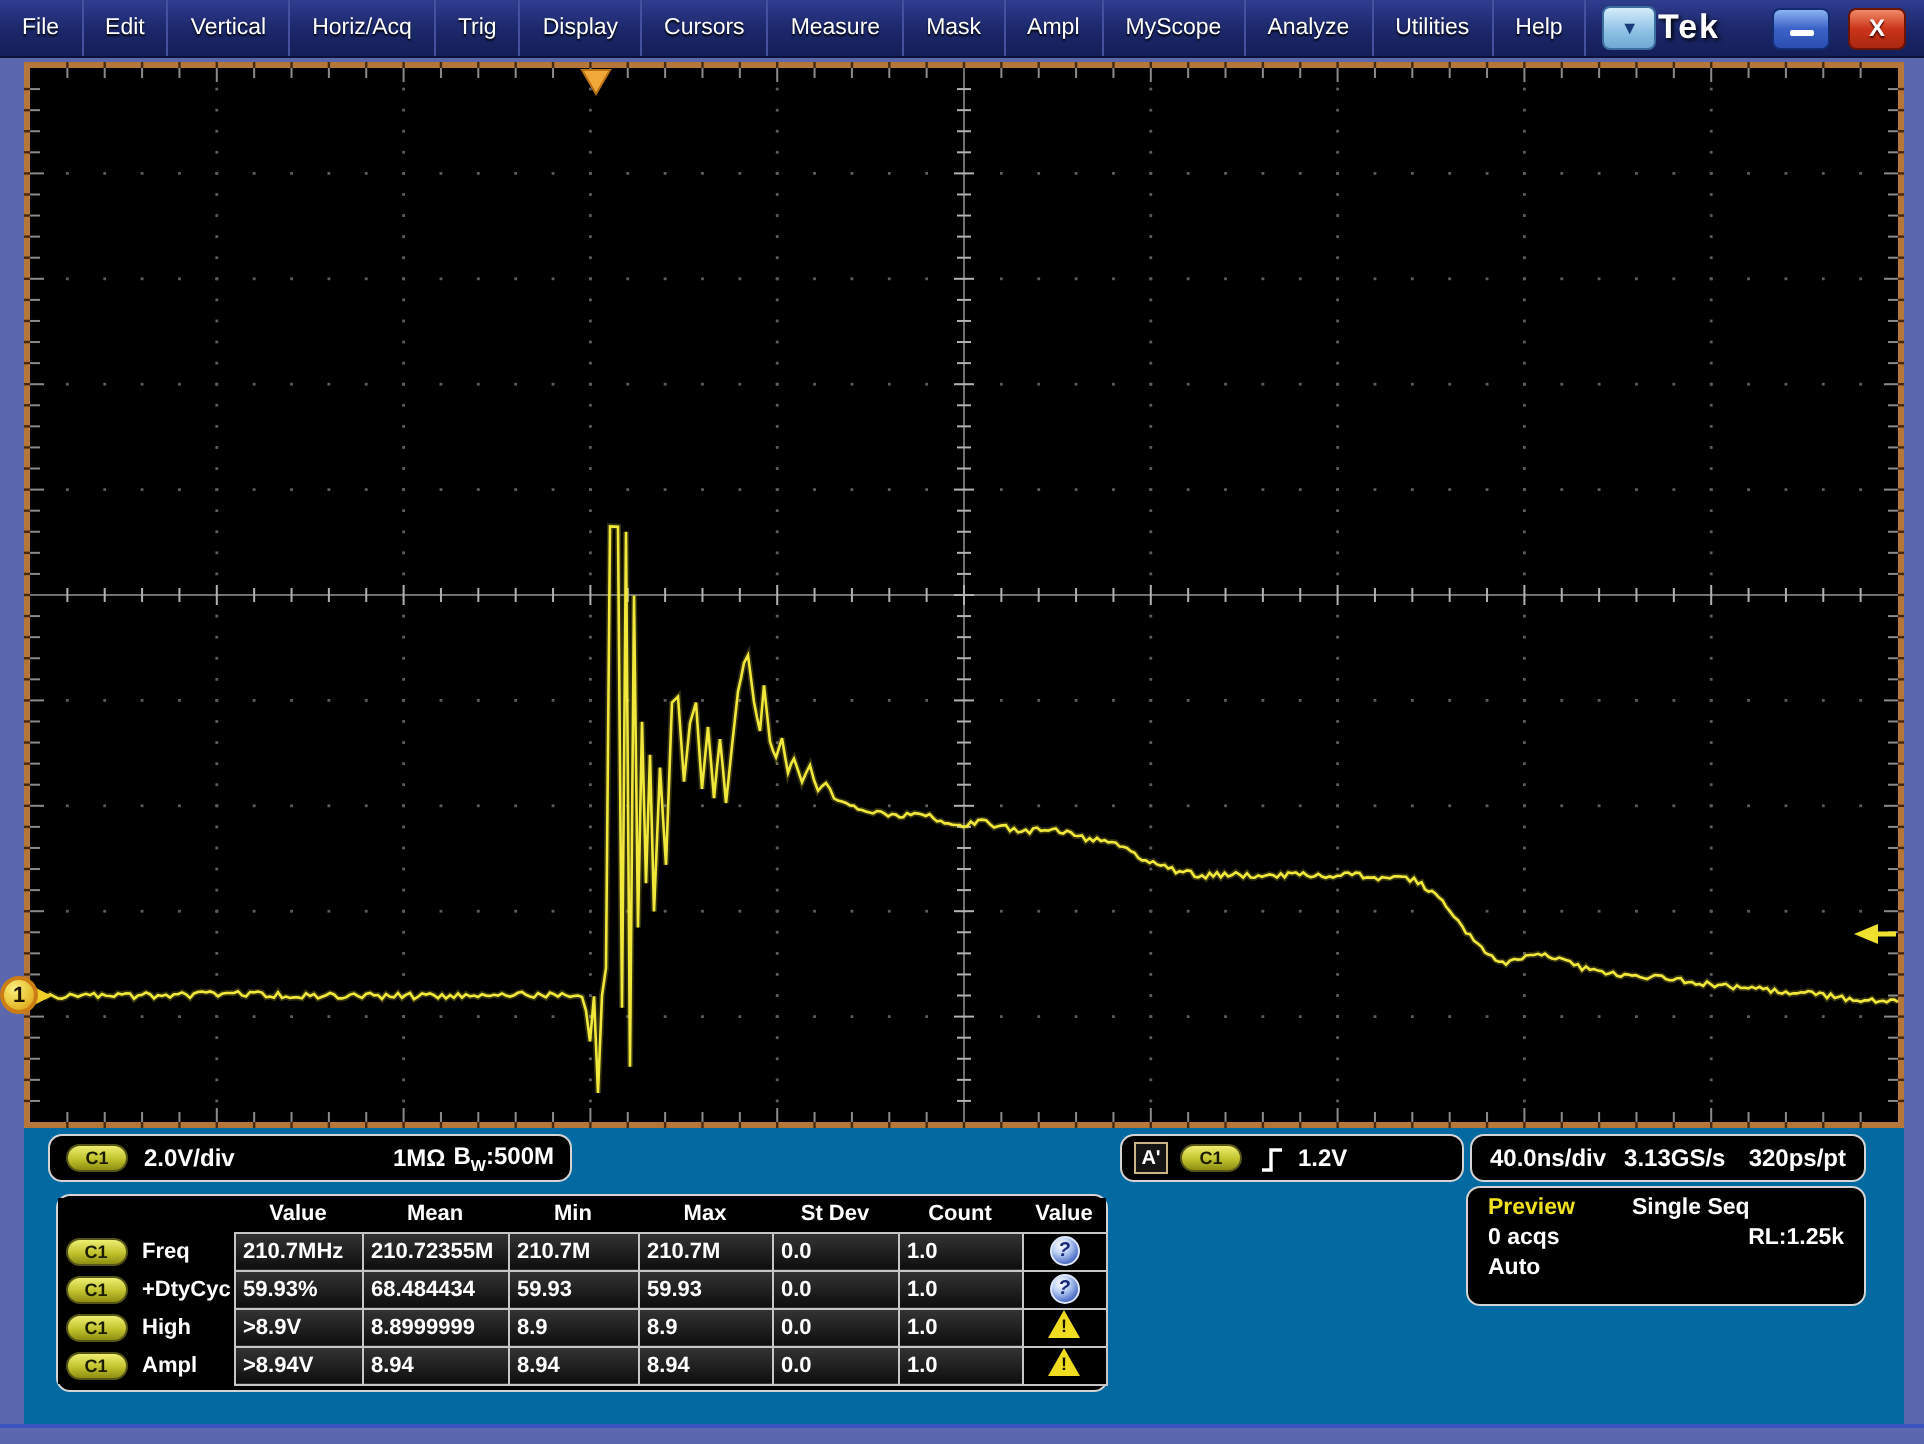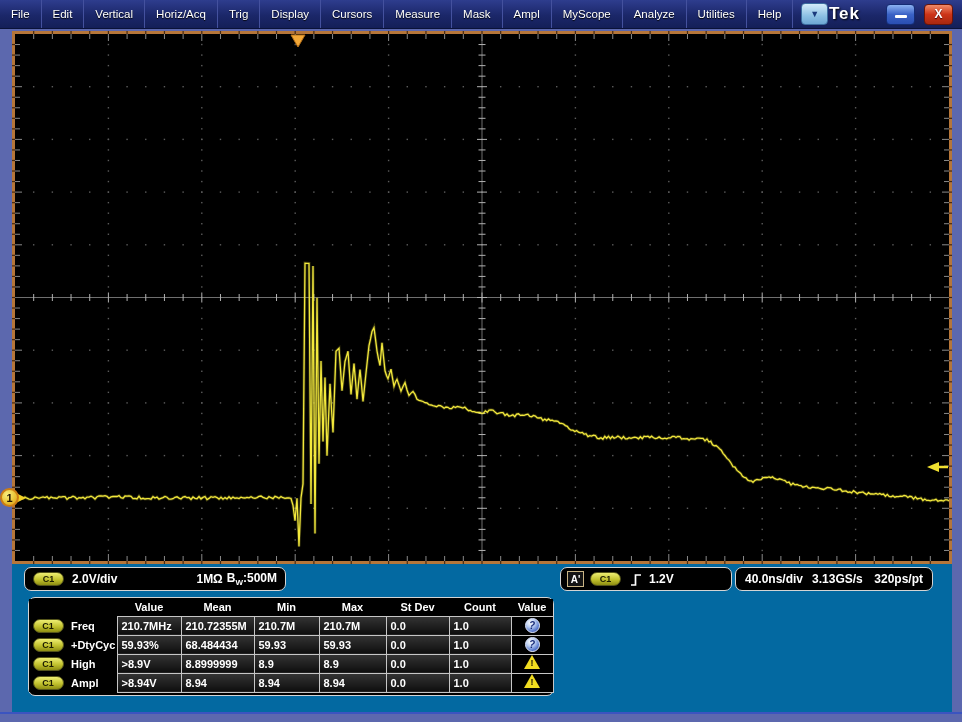--- a/index.html
+++ b/index.html
@@ -1458,20 +1458,30 @@
     </span>
     <span class="lvl">1.2V</span>
   </div>
 
   <div class="rbox box-hor">
     <span>40.0ns/div</span>
     <span class="sr">3.13GS/s</span>
     <span class="res">320ps/pt</span>
   </div>
 
+  <div class="rbox box-acq">
+    <div class="acqgrid">
+      <span class="acq-preview">Preview</span>
+      <span>Single Seq</span>
+      <span>0 acqs</span>
+      <span class="acq-rl">RL:1.25k</span>
+      <span>Auto</span>
+      <span></span>
+    </div>
+  </div>
 
   <div class="rbox meas">
     <table class="mt">
       <colgroup>
         <col style="width:38px">
           <col style="width:50px">
           <col style="width:64px">
         <col style="width:73px">
           <col style="width:65px">
           <col style="width:67px">

